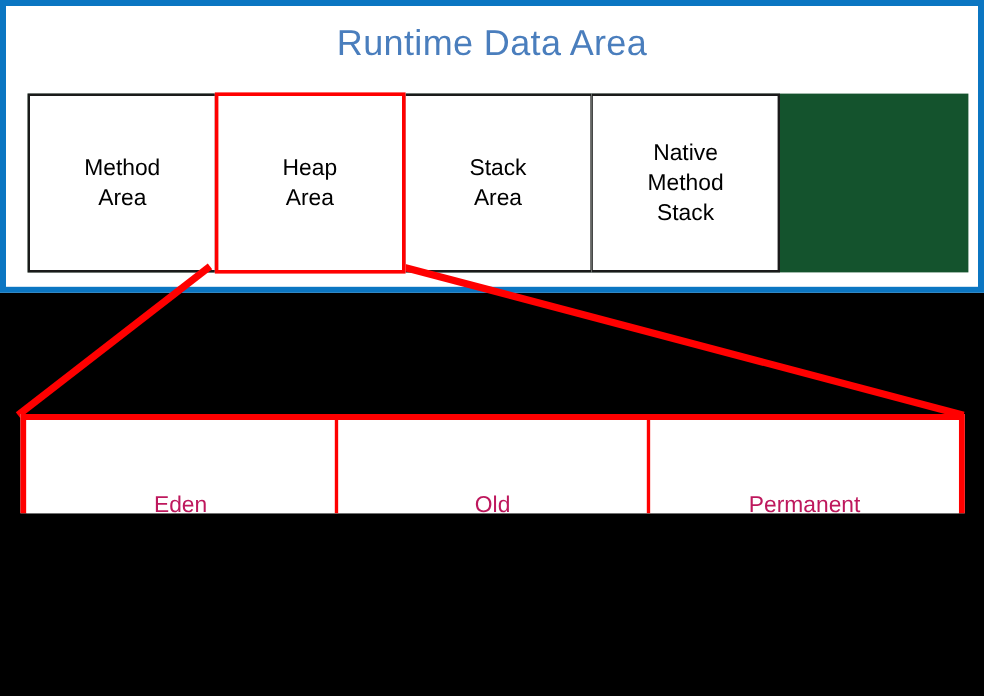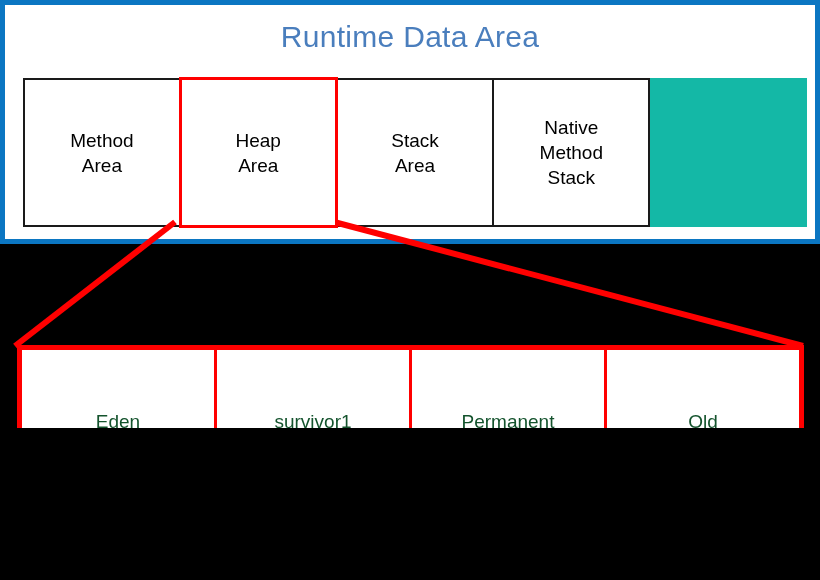--- a/index.html
+++ b/index.html
@@ -42,21 +42,21 @@
 
   
   #runtime-table {
     position: absolute;
     left: 18px;
     top: 73px;
     width: 784px;
     height: 149px;
     box-sizing: border-box;
     display: flex;
-    background: #14b8a6;
+    background: #14532d;
   }
   .rt-cell {
     position: relative;
     flex: 0 0 156.8px;
     box-sizing: border-box;
     border: 2px solid #1a1a1a;
     border-right-width: 1px;
     border-left-width: 1px;
     display: flex;
     align-items: center;
@@ -111,21 +111,21 @@
     border-right: 3px solid #ff0000;
     display: flex;
     align-items: center;
     justify-content: center;
     background: #ffffff;
   }
   .heap-cell:last-child { border-right: none; }
   .heap-label {
     font-size: 19px;
     line-height: 24px;
-    color: #14532d;
+    color: #be185d;
     text-align: center;
     white-space: nowrap;
   }
 
   
   #footer-caption {
     position: absolute;
     left: 222px;
     top: 541px;
     font-size: 25px;
@@ -169,25 +169,22 @@
   <svg id="connectors" viewBox="0 0 820 580" width="820" height="580">
     <line x1="175" y1="222" x2="15" y2="346" stroke="#ff0000" stroke-width="6"></line>
     <line x1="334" y1="222" x2="803" y2="346" stroke="#ff0000" stroke-width="6"></line>
   </svg>
 
   <div id="heap-table">
     <div class="heap-cell">
       <span class="heap-label">Eden</span>
     </div>
     <div class="heap-cell">
-      <span class="heap-label">survivor1</span>
+      <span class="heap-label">Old</span>
     </div>
     <div class="heap-cell">
       <span class="heap-label">Permanent</span>
-    </div>
-    <div class="heap-cell">
-      <span class="heap-label">Old</span>
     </div>
   </div>
 
   <div id="footer-caption">New</div>
 
 </div>
 
 </body></html>

